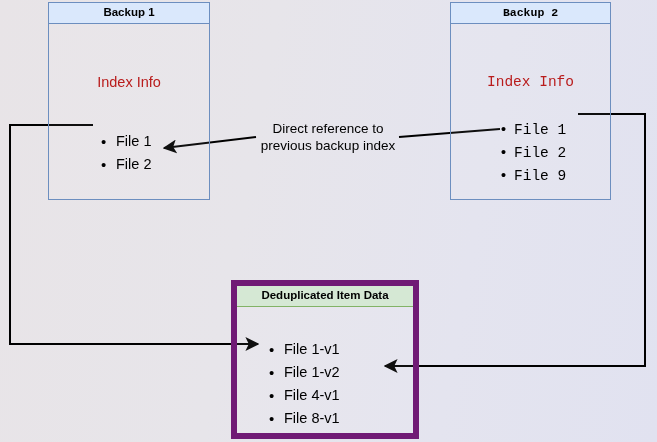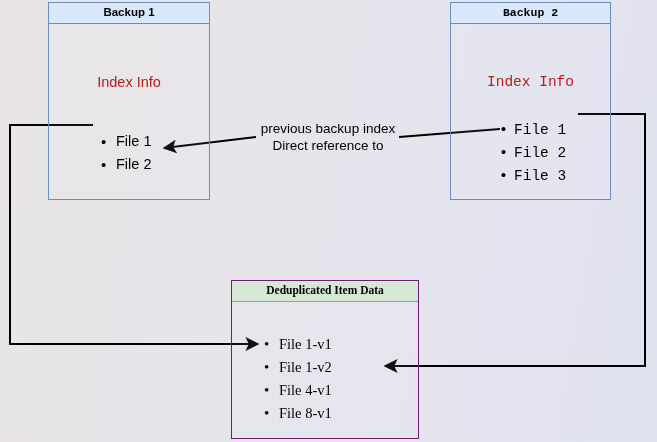--- a/index.html
+++ b/index.html
@@ -30,22 +30,21 @@
   
   .box {
     position: absolute;
     box-sizing: border-box;
     background: rgba(255,255,255,0.06);
   }
   .box-blue {
     border: 1px solid #6c8ebf;
   }
   .box-green {
-    border: 1px solid #701a75;
-    font-family: Liberation Serif, serif;
+    border: 6px solid #701a75;
   }
   .box-header {
     box-sizing: border-box;
     height: 21px;
     line-height: 19px;
     text-align: center;
     font-size: 11.5px;
     font-weight: bold;
     color: #000000;
   }
@@ -140,35 +139,35 @@
     </div>
   </div>
 
   <div class="box box-blue" style="left:450px; top:2px; width:161px; height:198px;font-family:Liberation Mono, monospace;">
     <div class="box-header">Backup 2</div>
     <div class="box-body">
       <div class="index-title" style="top:50px;">Index Info</div>
       <ul class="bullet-list" style="left:48px; top:95px;">
         <li>File 1</li>
         <li>File 2</li>
-        <li>File 3</li>
+        <li>File 9</li>
       </ul>
     </div>
   </div>
 
   <div class="box box-green" style="left:231px; top:280px; width:188px; height:159px;">
     <div class="box-header">Deduplicated Item Data</div>
     <div class="box-body">
       <ul class="bullet-list" style="left:32px; top:31px;">
         <li>File 1-v1</li>
         <li>File 1-v2</li>
         <li>File 4-v1</li>
         <li>File 8-v1</li>
       </ul>
     </div>
   </div>
 
   <div class="caption" style="left:256px; top:120px; width:144px;">
+    <div>Direct reference to</div>
     <div>previous backup index</div>
-    <div>Direct reference to</div>
   </div>
 
 </div>
 
 </body></html>

